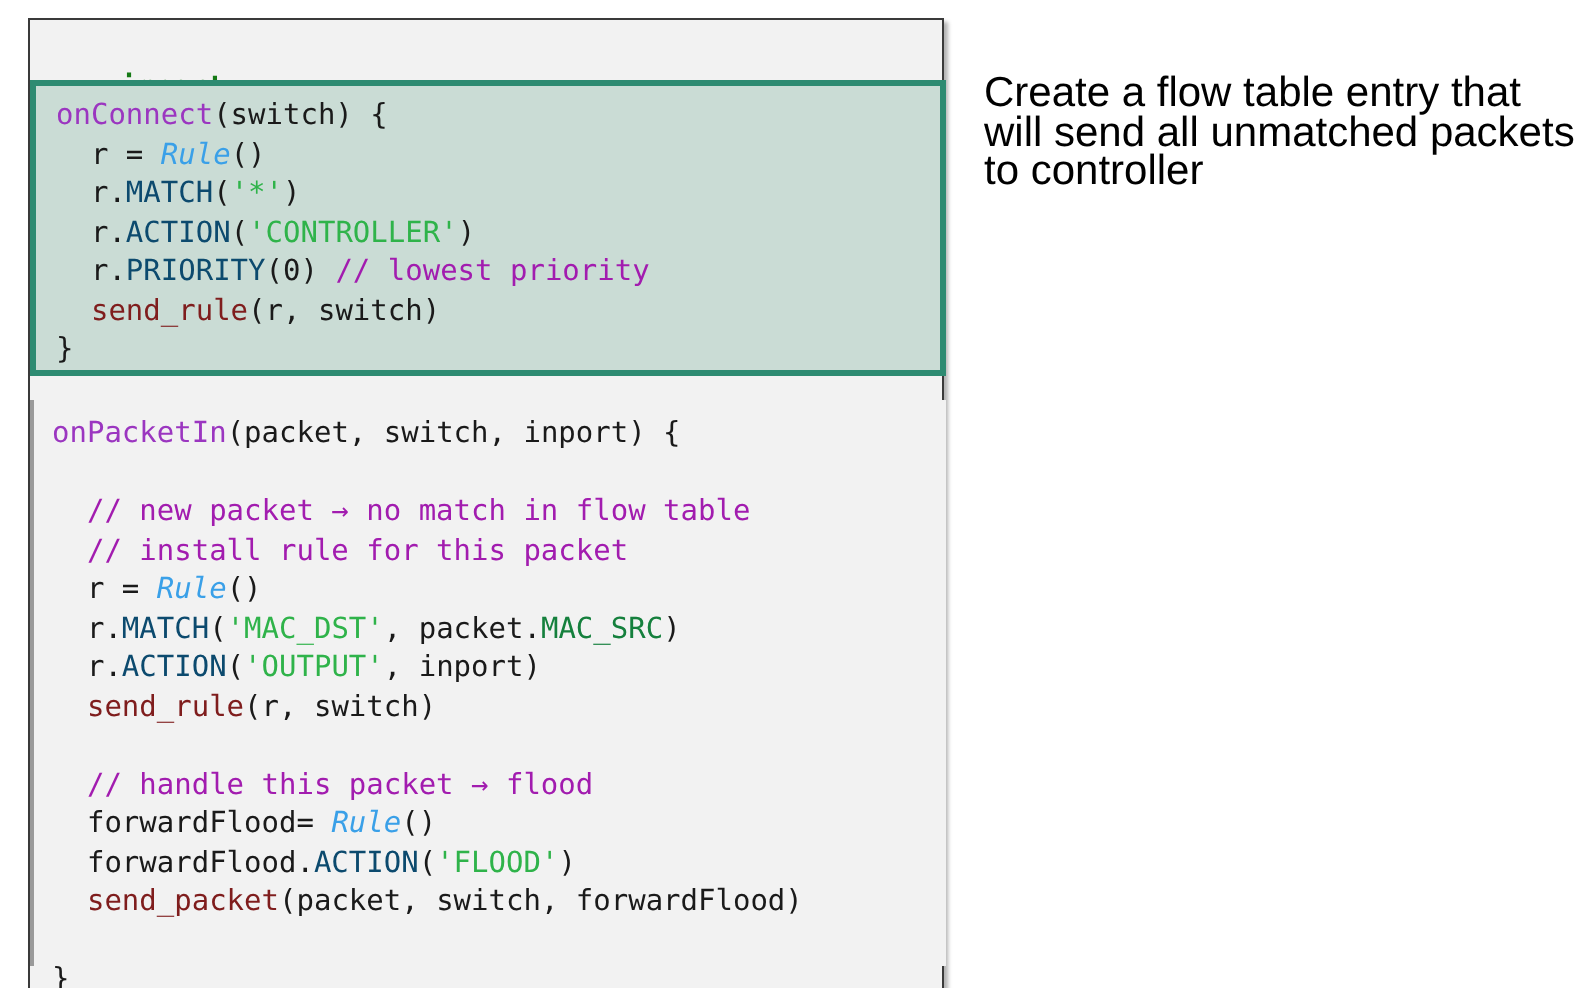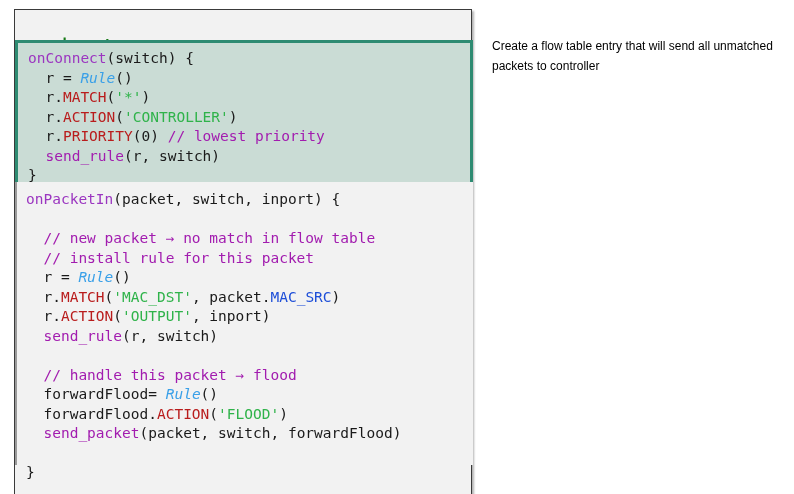--- a/index.html
+++ b/index.html
@@ -54,21 +54,21 @@
     box-sizing: border-box;
     background: #cadcd5;
     border: 3px solid #2e8b72;
     padding: 6px 0 0 10px;
   }
 
   
   #block-onpacketin {
     position: absolute;
     left: 0px;
-    top: 172px;
+    top: 190px;
     width: 458px;
     height: 283px;
     box-sizing: border-box;
     background: #f2f2f2;
     border-left: 2px solid #9a9a9a;
     padding: 8px 0 4px 9px;
   }
 
   .code {
     font-family: "DejaVu Sans Mono", "Liberation Mono", monospace;
@@ -78,34 +78,34 @@
     color: #1a1a1a;
   }
   .code div { white-space: pre; min-height: 19.5px; }
 
   
   .t-import   { color: #157a15; font-weight: bold; }
   .t-dots     { color: #6ab4e4; }
   .t-func     { color: #9b36c0; }
   .t-plain    { color: #1a1a1a; }
   .t-class    { color: #3aa0e8; font-style: italic; }
-  .t-call     { color: #a21caf; }
-  .t-method   { color: #b91c1c; }
+  .t-call     { color: #7f1d1d; }
+  .t-method   { color: #0c4a6e; }
   .t-string   { color: #2fb34a; }
   .t-comment  { color: #a21caf; }
-  .t-attr     { color: #1d4ed8; }
+  .t-attr     { color: #15803d; }
 
   
   #caption {
     position: absolute;
     left: 492px;
     top: 37px;
     width: 296px;
     font-family: "Liberation Sans", sans-serif;
-    font-size: 12px;
+    font-size: 21px;
     line-height: 19.5px;
     color: #000000;
   }
 </style>
 </head>
 <body>
 
 <div id="code-panel">
 
   <div id="import-line" class="code">

